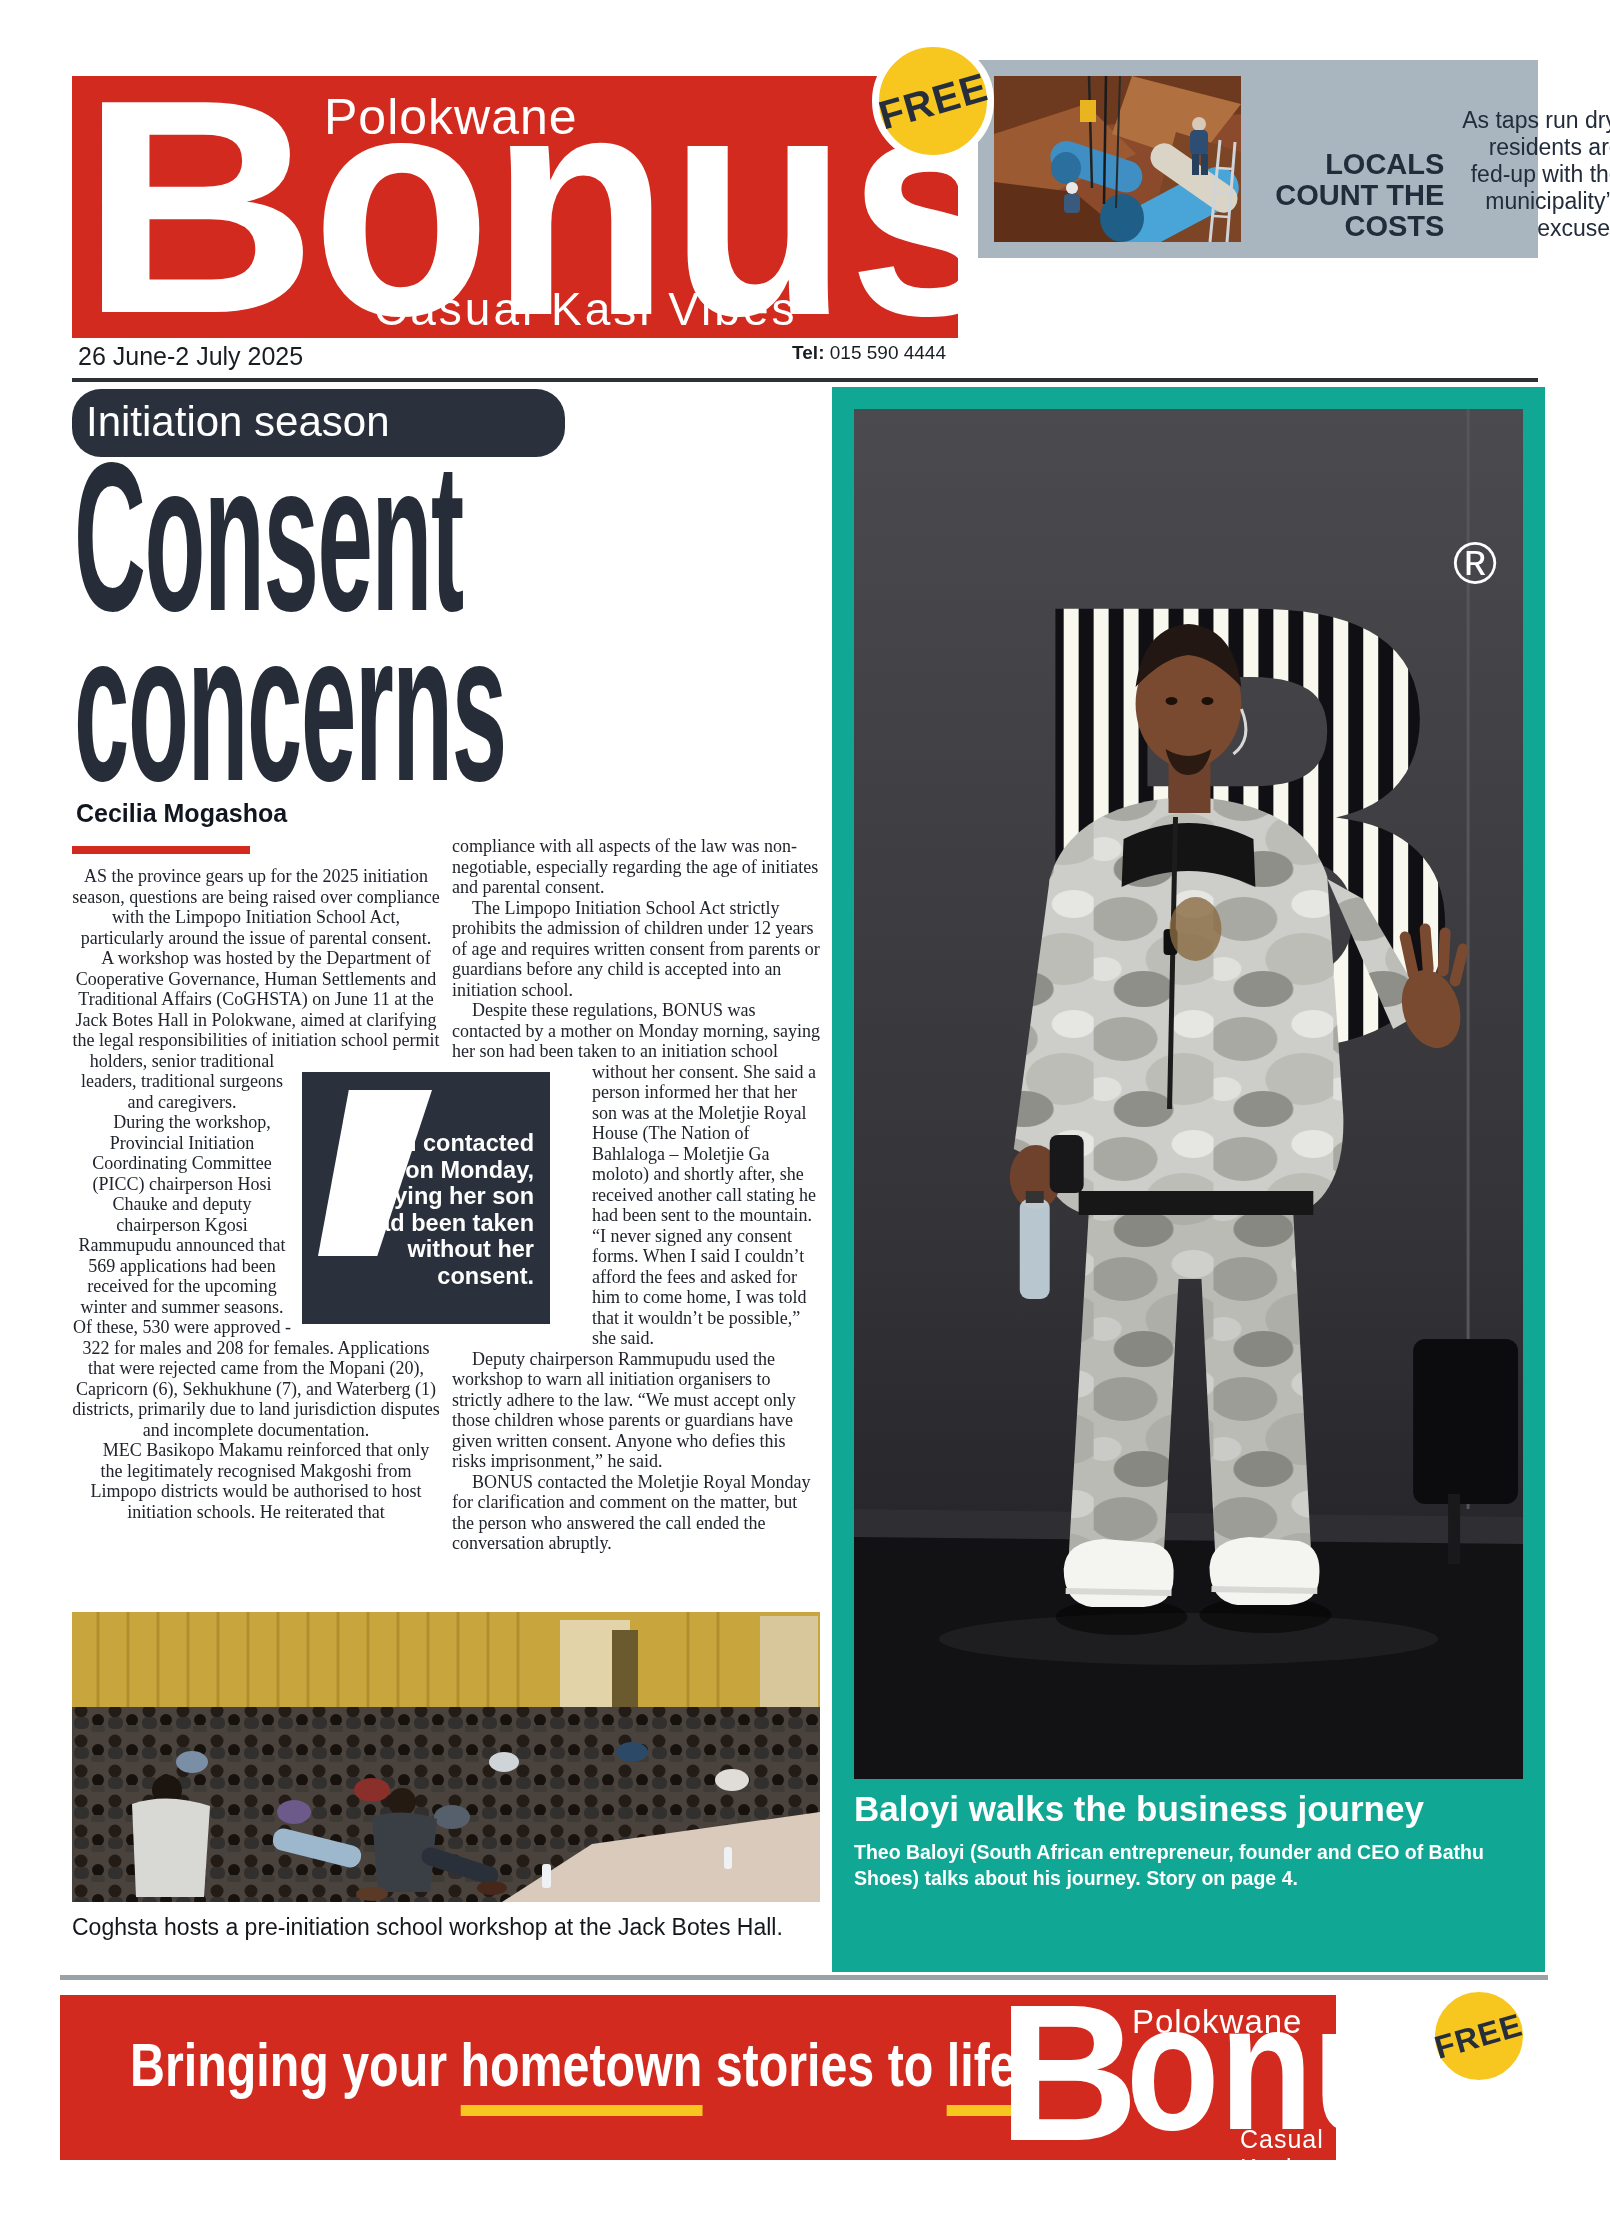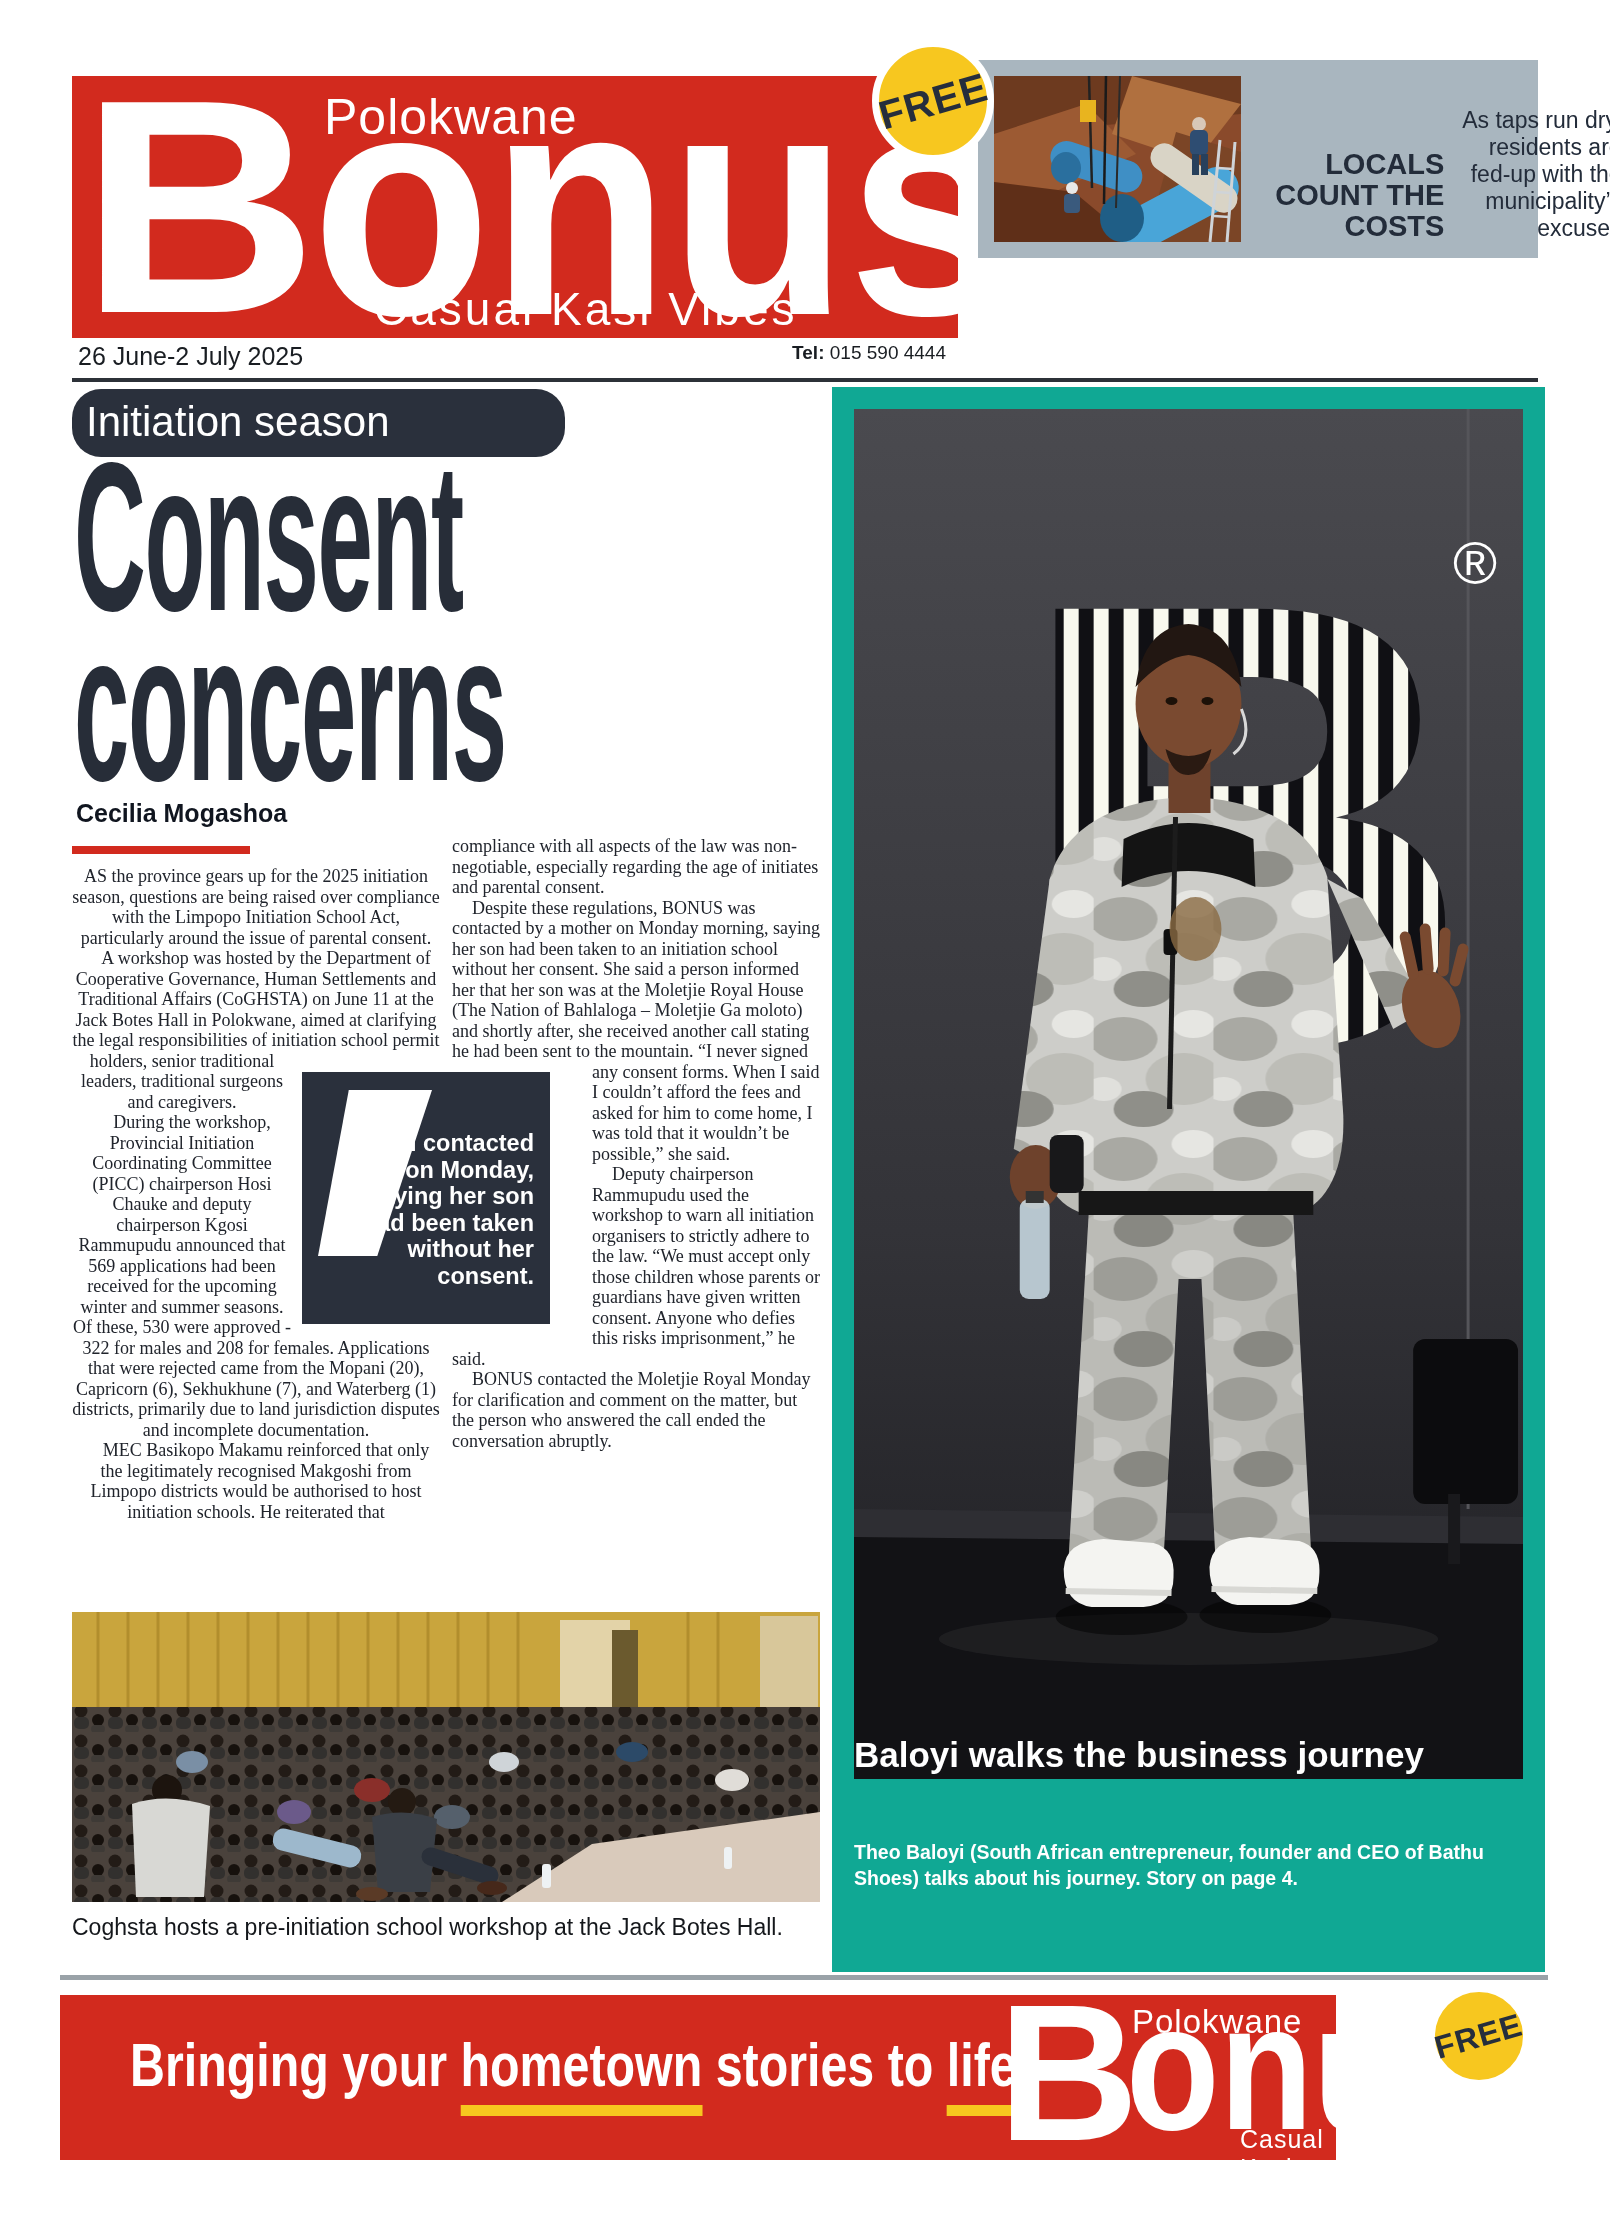--- a/index.html
+++ b/index.html
@@ -60,21 +60,21 @@
   .pq-text{position:absolute;right:16px;top:58px;width:198px;text-align:right;color:#fff;
            font-weight:bold;font-size:23.5px;line-height:26.5px;}
 
   .photo1{position:absolute;left:72px;top:1612px;width:748px;height:290px;}
   .caption1{position:absolute;left:72px;top:1914px;font-size:23px;color:#14171b;}
   .bottom-rule{position:absolute;left:60px;top:1975px;width:1488px;height:5px;background:#9aa2a8;}
 
   
   .side-panel{position:absolute;left:832px;top:387px;width:713px;height:1585px;background:#10a894;}
   .side-photo{position:absolute;left:22px;top:22px;width:669px;height:1370px;}
-  .side-headline{position:absolute;left:22px;top:1348px;font-weight:bold;font-size:35px;color:#fff;}
+  .side-headline{position:absolute;left:22px;top:1402px;font-weight:bold;font-size:35px;color:#fff;}
   .side-caption{position:absolute;left:22px;top:1452px;width:650px;font-weight:bold;font-size:19.5px;
                 line-height:26px;color:#fff;}
 
   
   .footer-banner{position:absolute;left:60px;top:1995px;width:1276px;height:165px;background:#d22a1e;}
   .slogan{position:absolute;left:70px;top:34px;white-space:nowrap;font-weight:bold;font-size:62px;color:#fff;
           transform:scaleX(0.78);transform-origin:left top;}
   .u-yellow{border-bottom:11px solid #f7c71f;padding-bottom:6px;}
   .f-b{position:absolute;left:938px;top:-20px;font-weight:bold;font-size:195px;line-height:1;color:#fff;}
   .f-city{position:absolute;left:1072px;top:8px;font-size:33px;color:#fff;letter-spacing:1px;}
@@ -146,20 +146,21 @@
     <div class="spacer1"></div>
     <p>AS the province gears up for the 2025 initiation season, questions are being raised over compliance with the Limpopo Initiation School Act, particularly around the issue of parental consent.</p>
     <p class="indent">A workshop was hosted by the Department of Cooperative Governance, Human Settlements and Traditional Affairs (CoGHSTA) on June 11 at the Jack Botes Hall in Polokwane, aimed at clarifying the legal responsibilities of initiation school permit holders, senior traditional leaders, traditional surgeons and caregivers.</p>
     <p class="indent">During the workshop, Provincial Initiation Coordinating Committee (PICC) chairperson Hosi Chauke and deputy chairperson Kgosi Rammupudu announced that 569 applications had been received for the upcoming winter and summer seasons. Of these, 530 were approved - 322 for males and 208 for females. Applications that were rejected came from the Mopani (20), Capricorn (6), Sekhukhune (7), and Waterberg (1) districts, primarily due to land jurisdiction disputes and incomplete documentation.</p>
     <p class="indent">MEC Basikopo Makamu reinforced that only the legitimately recognised Makgoshi from Limpopo districts would be authorised to host initiation schools. He reiterated that</p>
   </div>
 
   <div class="bodycol col2">
     <div class="spacer2"></div>
     <p>compliance with all aspects of the law was non-negotiable, especially regarding the age of initiates and parental consent.</p>
+    <p class="indent">The Limpopo Initiation School Act strictly prohibits the admission of children under 12 years of age and requires written consent from parents or guardians before any child is accepted into an initiation school.</p>
     <p class="indent">Despite these regulations, BONUS was contacted by a mother on Monday morning, saying her son had been taken to an initiation school without her consent. She said a person informed her that her son was at the Moletjie Royal House (The Nation of Bahlaloga – Moletjie Ga moloto) and shortly after, she received another call stating he had been sent to the mountain. “I never signed any consent forms. When I said I couldn’t afford the fees and asked for him to come home, I was told that it wouldn’t be possible,” she said.</p>
     <p class="indent">Deputy chairperson Rammupudu used the workshop to warn all initiation organisers to strictly adhere to the law. “We must accept only those children whose parents or guardians have given written consent. Anyone who defies this risks imprisonment,” he said.</p>
     <p class="indent">BONUS contacted the Moletjie Royal Monday for clarification and comment on the matter, but the person who answered the call ended the conversation abruptly.</p>
   </div>
 
   <div class="pull-quote">
     <div class="pq-mark"></div>
     <div class="pq-text">A mom contacted us on Monday, saying her son had been taken without her consent.</div>
   </div>
 

